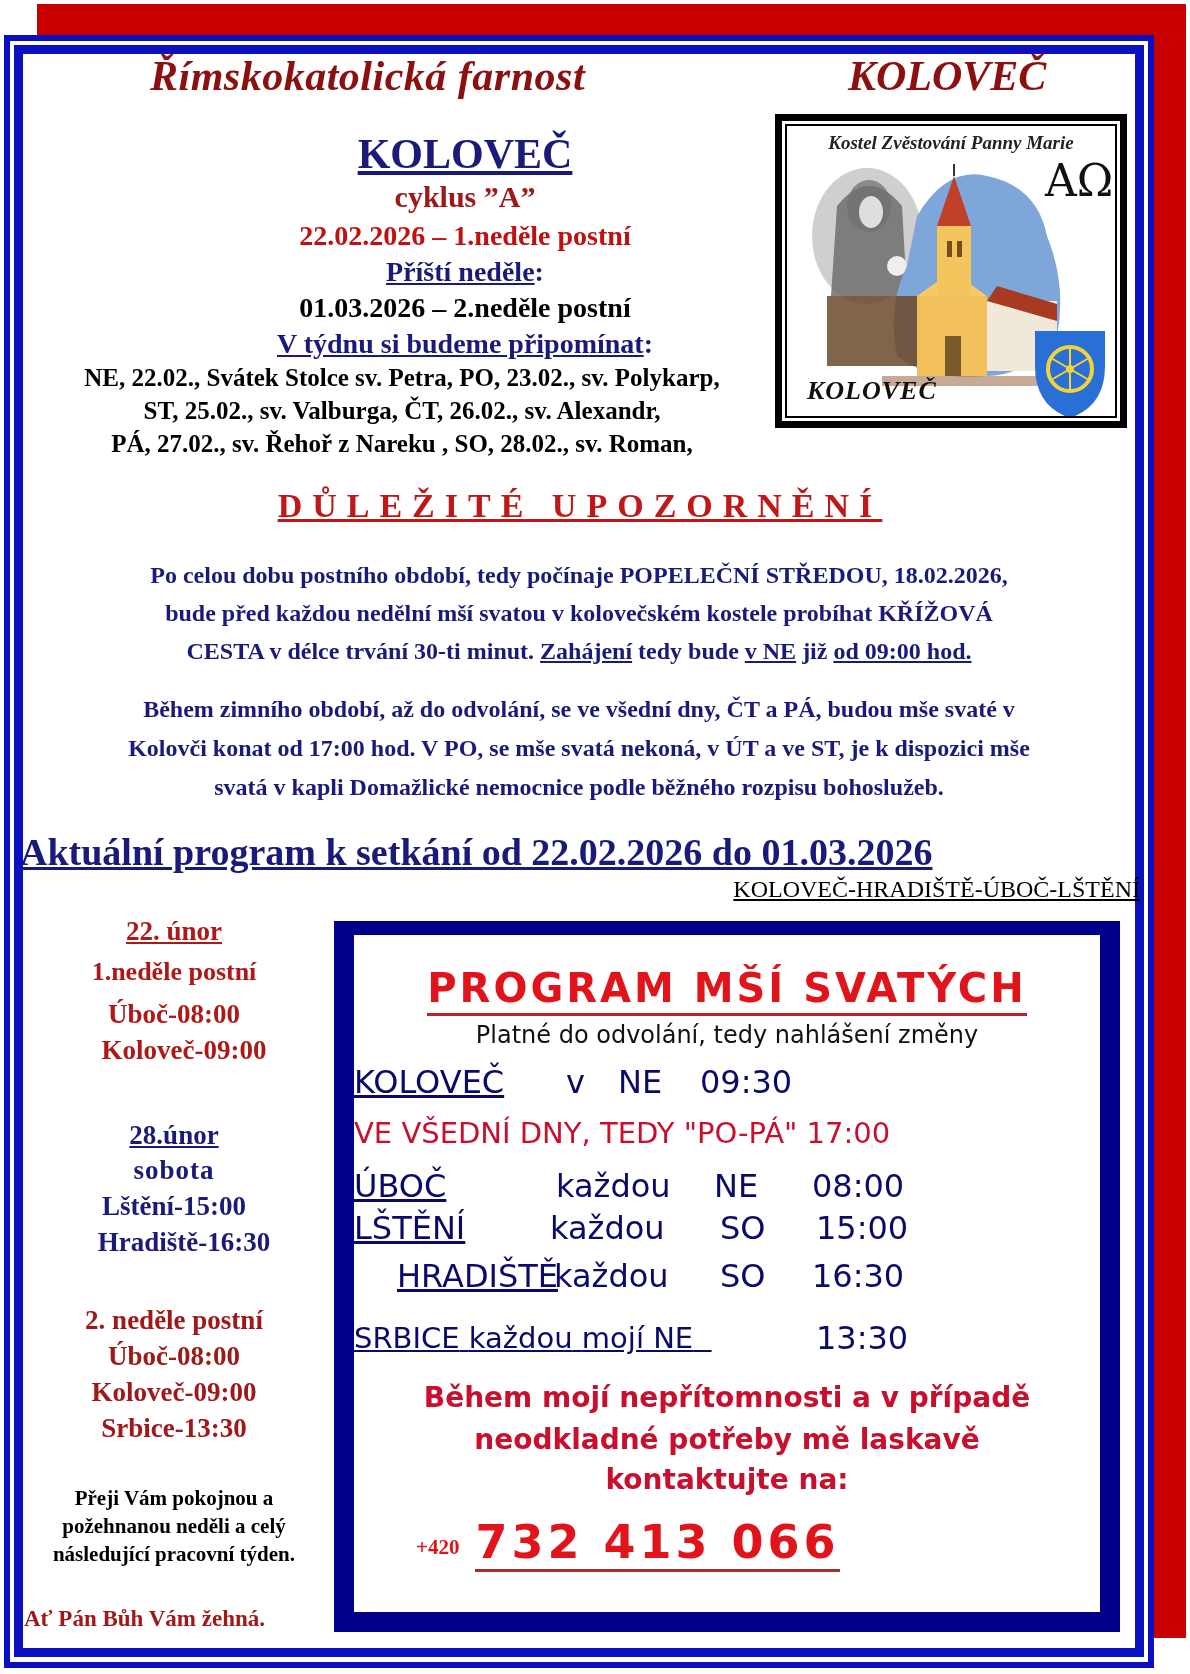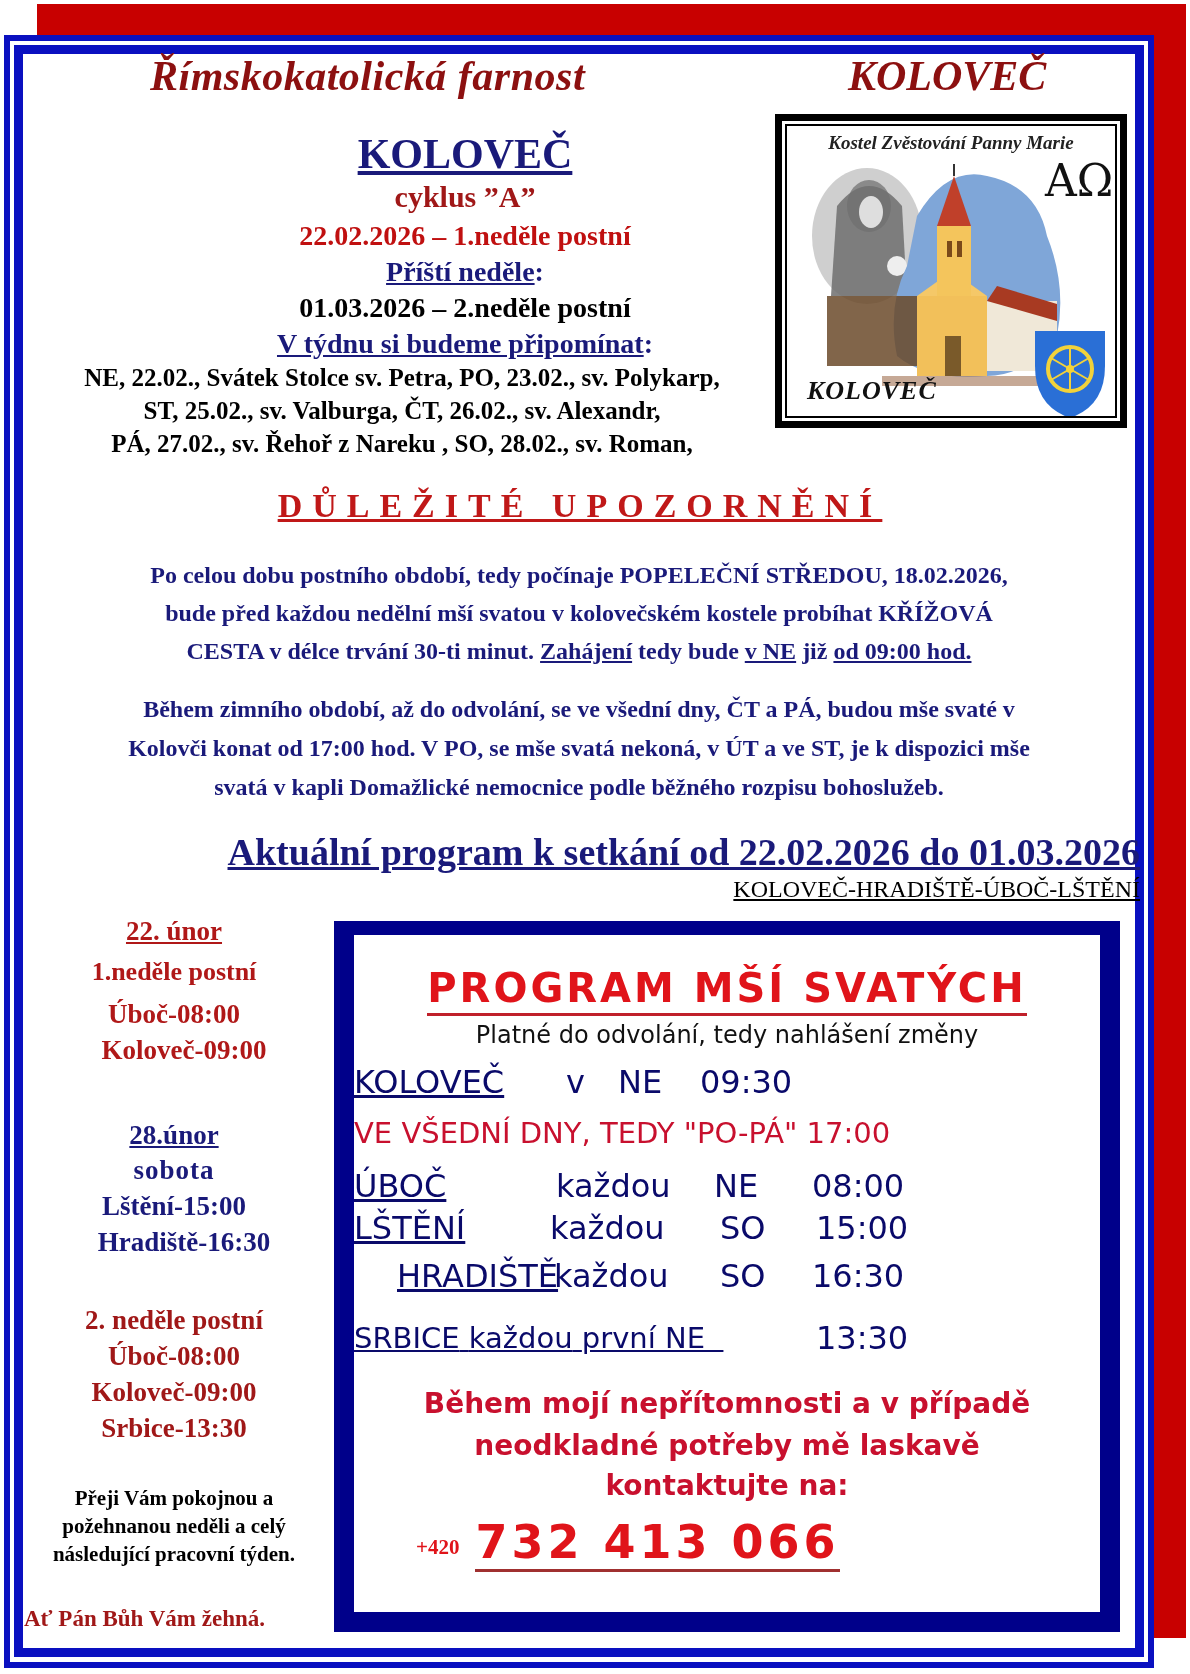--- a/index.html
+++ b/index.html
@@ -25,35 +25,35 @@
 
   .church-card { position: absolute; left: 775px; top: 114px; width: 352px; height: 314px; border: 7px solid #000; background: #fff; padding: 3px; }
   .church-card-inner { position: relative; width: 100%; height: 100%; border: 2px solid #000; overflow: hidden; background: #fff; }
   .card-title { position: absolute; left: 0; right: 0; top: 6px; text-align: center; font-size: 19px; font-style: italic; font-weight: bold; color: #222; }
   .card-town { position: absolute; left: 20px; bottom: 10px; font-size: 26px; font-style: italic; font-weight: bold; color: #111; letter-spacing: 1px; }
 
   .sep-heading { left: 20px; width: 1120px; text-align: center; top: 487px; font-size: 34px; font-weight: bold; color: #c01818; letter-spacing: 10px; }
 
   .para { left: 24px; width: 1110px; text-align: center; font-weight: bold; font-size: 24px; line-height: 38px; }
 
-  .prog-heading { left: 20px; width: 1120px; top: 830px; text-align: right; font-weight: bold; font-size: 38px; color: #1a1a7a; }
+  .prog-heading { left: 20px; width: 1120px; top: 830px; text-align: left; font-weight: bold; font-size: 38px; color: #1a1a7a; }
   .prog-sub { left: 20px; width: 1120px; top: 876px; text-align: right; font-size: 24px; color: #000; }
 
   .left-col { position: absolute; left: 24px; width: 300px; text-align: center; font-weight: bold; }
   .left-col div { white-space: nowrap; }
 
   .prog-box { position: absolute; left: 334px; top: 921px; width: 786px; height: 711px; background: #fff; border: 20px solid #00008a; border-top-width: 14px; }
   .comic { font-family: "DejaVu Sans", sans-serif; }
   .pb-title { position: absolute; left: 0; right: 0; top: 30px; text-align: center; font-family: "DejaVu Sans", sans-serif; font-weight: 900; font-size: 40px; color: #e0141a; letter-spacing: 3px; }
   .pb-title span { border-bottom: 3px solid #c0202a; padding-bottom: 2px; }
   .pb-sub { position: absolute; left: 0; right: 0; top: 86px; text-align: center; font-size: 24px; color: #111; }
   .pb-row { position: absolute; left: 0; font-size: 32px; color: #0a0a6a; white-space: nowrap; }
   .pb-row .cell { position: absolute; white-space: nowrap; }
   .pb-weekday { position: absolute; left: 0; top: 181px; font-size: 29px; color: #c8102e; white-space: nowrap; }
-  .pb-contact { position: absolute; left: 0; right: 0; text-align: center; font-size: 28px; color: #c8102e; font-weight: bold; margin-top: 6px; }
+  .pb-contact { position: absolute; left: 0; right: 0; text-align: center; font-size: 28px; color: #c8102e; font-weight: bold; }
   .pb-phone { position: absolute; left: 62px; top: 503px; white-space: nowrap; color: #e0141a; font-weight: 900; }
   .pb-phone .prefix { font-size: 21px; vertical-align: 4px; margin-right: 16px; font-family: Liberation Serif, serif; }
   .pb-phone .num { font-size: 46px; letter-spacing: 4px; border-bottom: 3px solid #a03030; }
 </style>
 </head>
 <body>
 
 <div class="red-block"></div>
 <div class="outer-border"></div>
 <div class="inner-border"></div>
@@ -197,21 +197,21 @@
     <span class="cell" style="left:462px;">15:00</span>
   </div>
   <div class="pb-row comic" style="top:322px;width:760px;">
     <span class="cell u" style="left:0;padding-left:43px;">HRADIŠTĚ</span>
     <span class="cell" style="left:200px;">každou</span>
     <span class="cell" style="left:366px;">SO</span>
     <span class="cell" style="left:458px;">16:30</span>
   </div>
 
   <div class="pb-row comic" style="top:386px;width:760px;font-size:29px;">
-    <span class="cell u" style="left:0;"><span>SRBICE</span> <span>každou</span> <span>první NE</span>&nbsp;&nbsp;</span>
+    <span class="cell u" style="left:0;"><span>SRBICE</span> <span>každou</span> <span>mojí NE</span>&nbsp;&nbsp;</span>
     <span class="cell" style="left:462px;font-size:32px;top:-2px;">13:30</span>
   </div>
 
   <div class="pb-contact comic" style="top:446px;">Během mojí nepřítomnosti a v případě</div>
   <div class="pb-contact comic" style="top:488px;">neodkladné potřeby mě laskavě</div>
   <div class="pb-contact comic" style="top:528px;">kontaktujte na:</div>
 
   <div class="pb-phone comic" style="top:580px;">
     <span class="prefix">+420</span><span class="num">732 413 066</span>
   </div>

